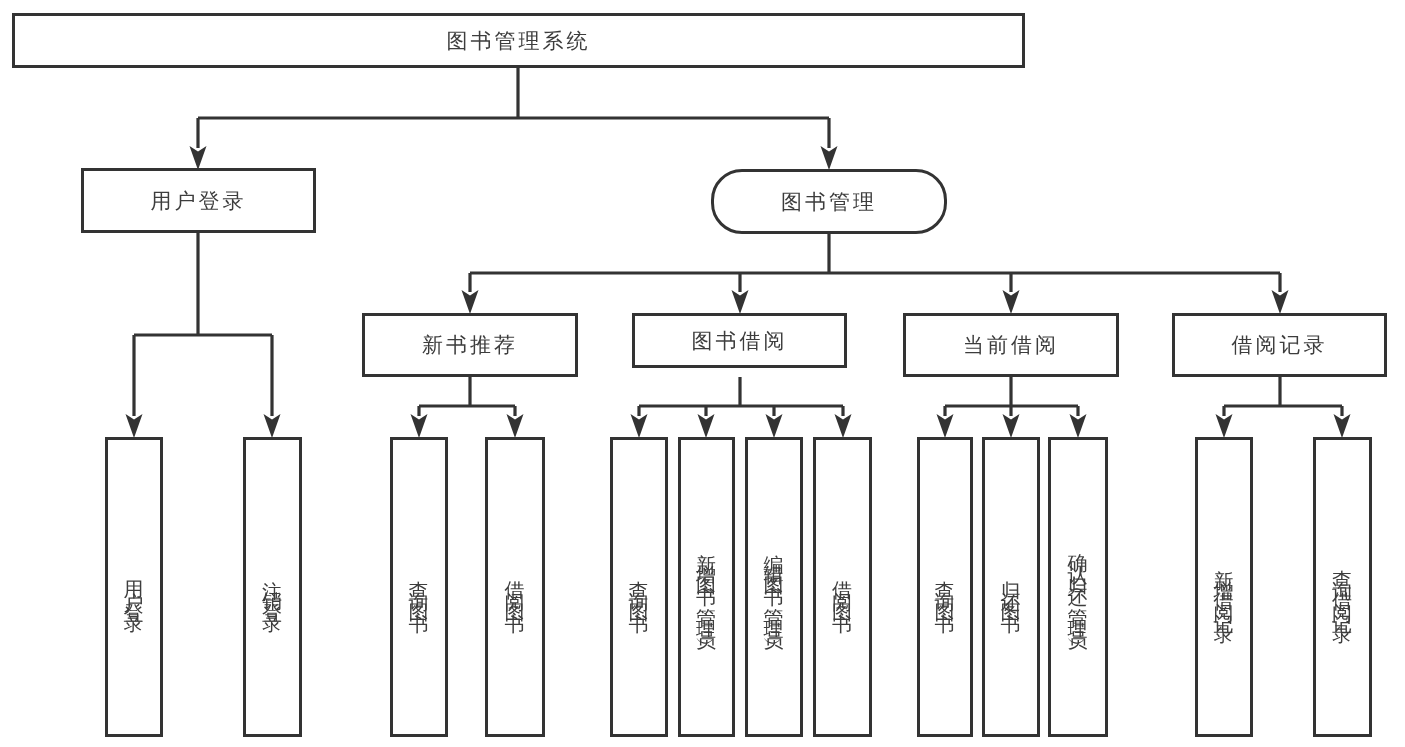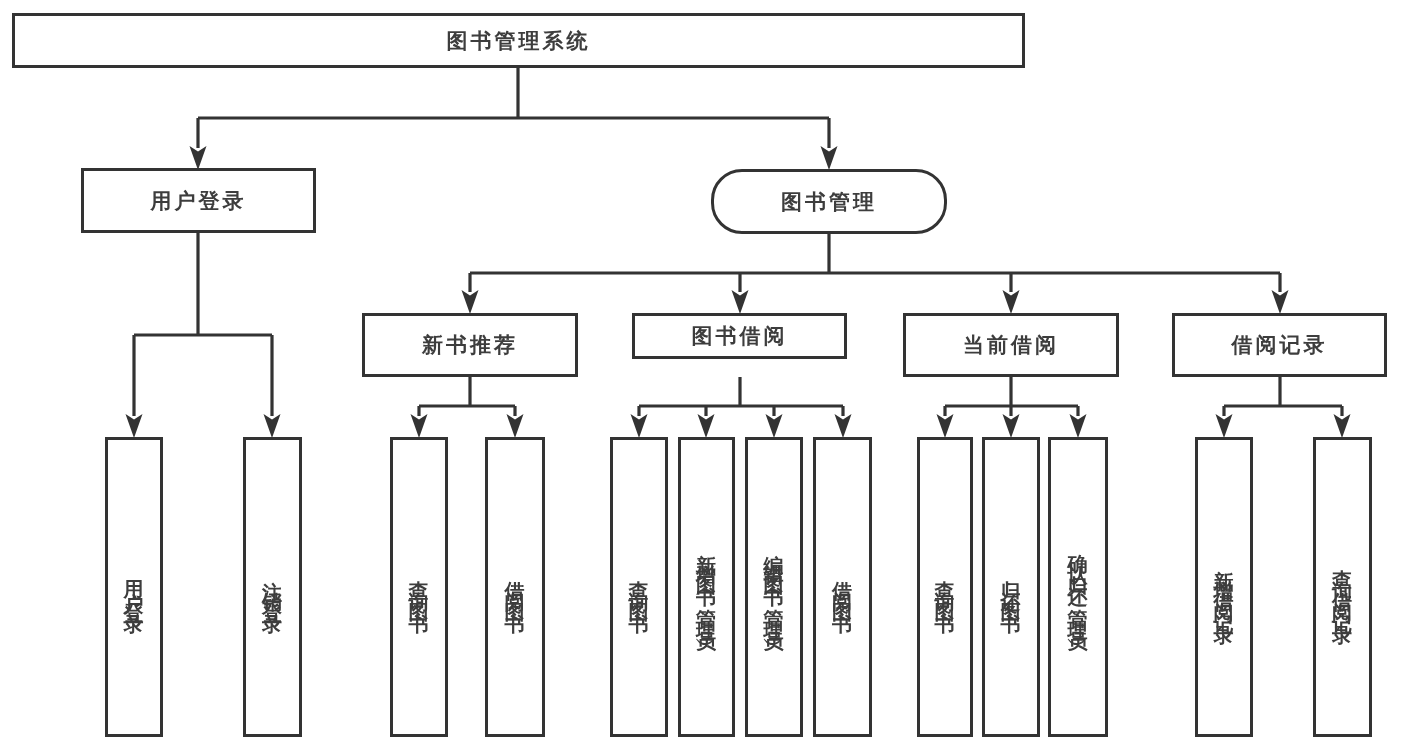--- a/index.html
+++ b/index.html
@@ -9,21 +9,20 @@
     --watermark:#b2b2b2;
   }
   html,body{margin:0;padding:0;}
   body{background:var(--bg);font-family:"Liberation Sans", sans-serif;}
   .stage{
     position:relative;
     width:1405px;
     height:747px;
     background:var(--bg);
     overflow:hidden;
-    font-weight:bold;
   }
   .connectors{
     position:absolute;
     left:0;top:0;
     z-index:0;
   }
   .shaft{
     stroke:var(--line);
     stroke-width:3.2;
     fill:none;
@@ -114,21 +113,21 @@
   <div class="box h" style="left:81px;top:168px;width:235px;height:65px;">
     <span class="label">用户登录</span>
   </div>
   <div class="box h" style="left:711px;top:169px;width:236px;height:65px;border-radius:31px;">
     <span class="label">图书管理</span>
   </div>
 
   <div class="box h" style="left:362px;top:313px;width:216px;height:64px;">
     <span class="label">新书推荐</span>
   </div>
-  <div class="box h" style="left:632px;top:313px;width:215px;height:46px;">
+  <div class="box h" style="left:632px;top:313px;width:215px;height:55px;">
     <span class="label">图书借阅</span>
   </div>
   <div class="box h" style="left:903px;top:313px;width:216px;height:64px;">
     <span class="label">当前借阅</span>
   </div>
   <div class="box h" style="left:1172px;top:313px;width:215px;height:64px;">
     <span class="label">借阅记录</span>
   </div>
 
   <div class="box v" style="left:105px;top:437px;width:58px;height:300px;">

